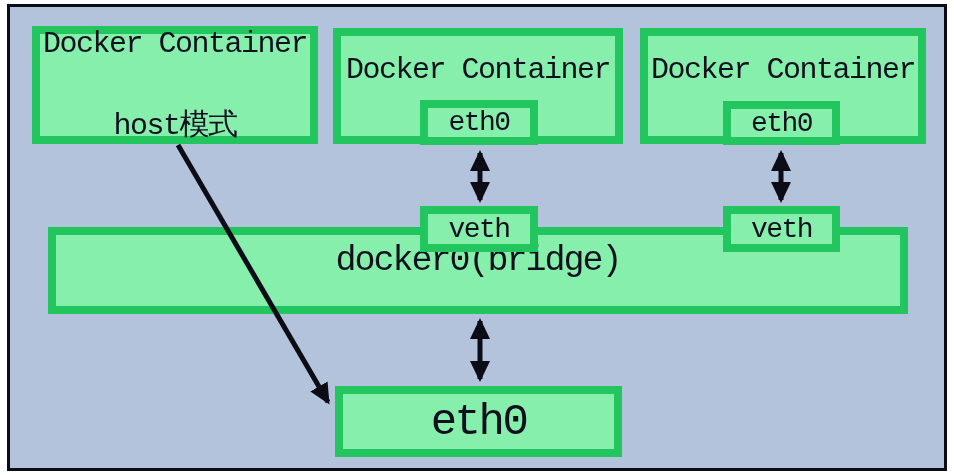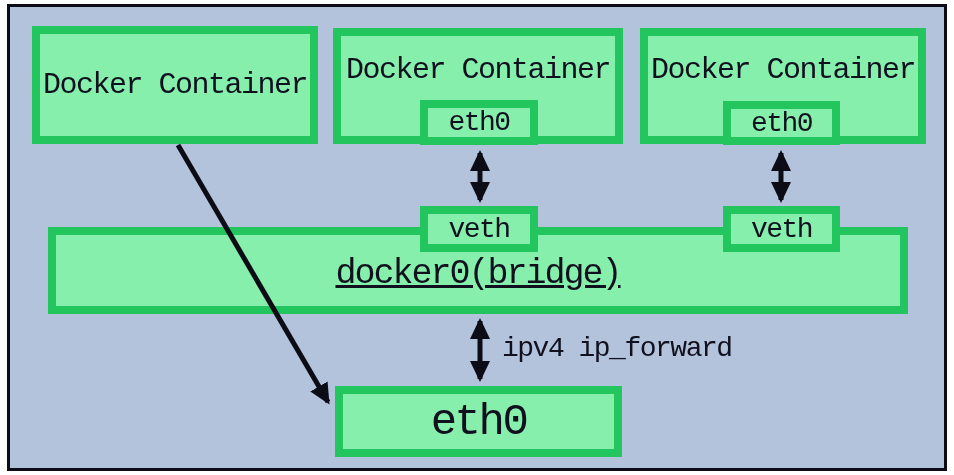--- a/index.html
+++ b/index.html
@@ -43,23 +43,21 @@
   .bridge-container-box { padding-top: 14px; }
   .small-label-box {
     display: flex;
     align-items: center;
     justify-content: center;
     font-size: 28px;
     letter-spacing: -1.5px;
   }
   .bridge-box {
     display: flex;
-    align-items: center;
     justify-content: center;
-    text-decoration: underline;
   }
   .bridge-label {
     font-size: 35px;
     letter-spacing: -2px;
     padding-top: 6px;
   }
   .host-eth-box {
     display: flex;
     align-items: center;
     justify-content: center;
@@ -94,20 +92,21 @@
 </style>
 </head>
 <body>
 
 <div class="canvas">
 
   <div class="host-frame"></div>
 
   <div class="box container-box host-mode-box" style="left:32px; top:26px; width:286px; height:118px;">
     <div class="ctitle">Docker Container</div>
+    <div class="ctitle">host模式</div>
   </div>
 
   <div class="box container-box bridge-container-box" style="left:333px; top:28px; width:290px; height:116px;">
     <div class="ctitle">Docker Container</div>
   </div>
   <div class="box small-label-box" style="left:420px; top:100px; width:118px; height:45px;">
     <span>eth0</span>
   </div>
 
   <div class="box container-box bridge-container-box" style="left:640px; top:28px; width:286px; height:116px;">
@@ -126,21 +125,20 @@
   </div>
   <div class="box small-label-box" style="left:723px; top:206px; width:117px; height:46px;">
     <span>veth</span>
   </div>
 
   <div class="box host-eth-box" style="left:335px; top:386px; width:287px; height:71px;">
     <span>eth0</span>
   </div>
 
 
-  <div class="forward-label">ipv4 ip_forward</div>
 
   <svg class="arrow-layer" viewBox="0 0 954 475">
     <defs>
       <marker id="ah" markerUnits="userSpaceOnUse" markerWidth="24" markerHeight="22" refX="18" refY="11" orient="auto-start-reverse">
         <path d="M0,1 L21,11 L0,21 Z"></path>
       </marker>
     </defs>
     <line x1="480" y1="153" x2="480" y2="200" marker-start="url(#ah)" marker-end="url(#ah)"></line>
     <line x1="781" y1="153" x2="781" y2="200" marker-start="url(#ah)" marker-end="url(#ah)"></line>
     <line x1="480" y1="321" x2="480" y2="379" marker-start="url(#ah)" marker-end="url(#ah)"></line>

